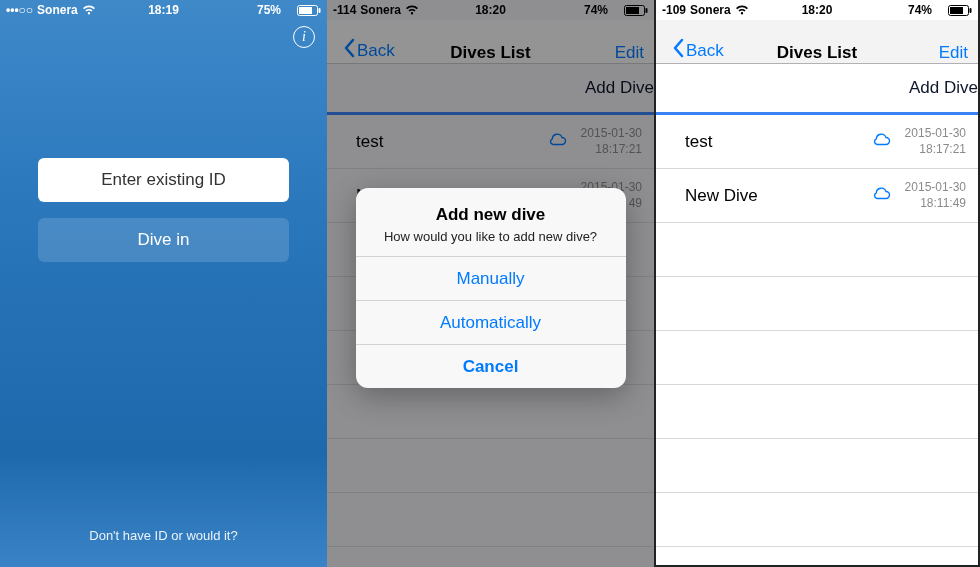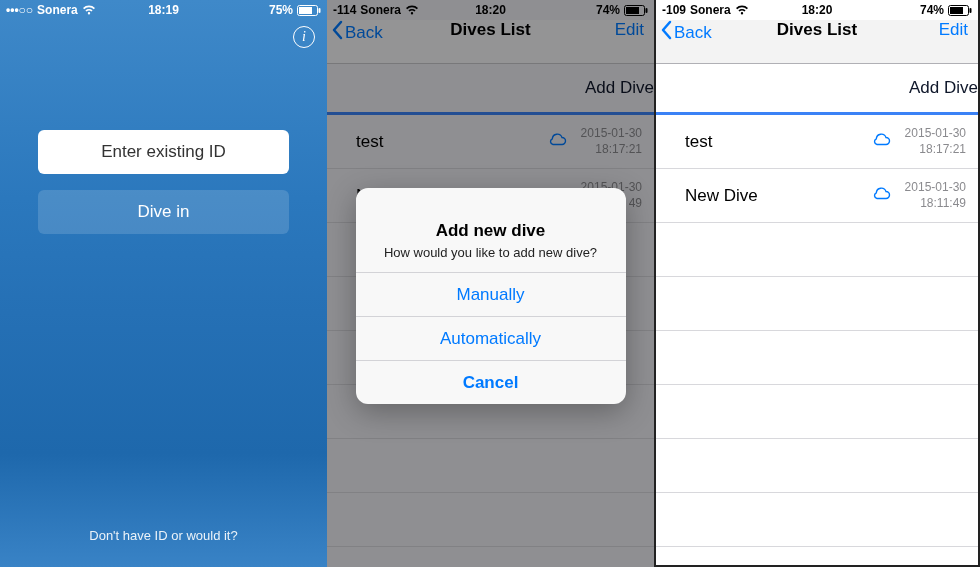--- a/index.html
+++ b/index.html
@@ -6,56 +6,56 @@
   body { width: 980px; height: 567px; display: flex; background: #fff; }
   .phone { position: relative; height: 567px; overflow: hidden; }
   .phone.p1 { width: 327px; background: linear-gradient(180deg, #3f89c9 0%, #2b78bd 35%, #2570b5 55%, #1e68ac 80%, #3983c6 100%); }
   .phone.p2 { width: 327px; background: #efeff4; }
   .phone.p3 { width: 326px; background: #fff; border-left: 2px solid #222; border-right: 2px solid #222; border-bottom: 2px solid #222;}
 
   
   .status { display: flex; align-items: center; height: 20px; padding: 0 6px; font-size: 12px; font-weight: 600; }
   .status .left { display: flex; align-items: center; gap: 4px; flex: 1; }
   .status .center { flex: 0 0 auto; }
-  .status .right { display: flex; align-items: center; gap: 4px; flex: 1; justify-content: flex-end; }
+  .status .right { display: flex; align-items: center; gap: 16px; flex: 1; justify-content: flex-end; }
   .p1 .status { color: #fff; }
   .p2 .status, .p3 .status { color: #000; }
   .wifi-icon svg, .battery-icon svg { display: block; }
 
   
   .info-row { display: flex; justify-content: flex-end; padding: 6px 12px; }
   .info-circle { width: 22px; height: 22px; border: 1.5px solid #fff; border-radius: 50%; display: flex; align-items: center; justify-content: center; color: #fff; font-size: 14px; font-style: italic; font-family: Georgia, serif; }
-  .login-block { margin-top: 76px; padding: 0 38px; }
+  .login-block { margin-top: 104px; padding: 0 38px; }
   .btn-white { background: #fff; color: #333; border-radius: 6px; height: 44px; display: flex; align-items: center; justify-content: center; font-size: 17px; margin-bottom: 16px; cursor: pointer; }
   .btn-ghost { background: rgba(255,255,255,0.15); color: #fff; border-radius: 6px; height: 44px; display: flex; align-items: center; justify-content: center; font-size: 17px; cursor: pointer; }
   .footer-note { position: absolute; bottom: 22px; left: 0; right: 0; text-align: center; color: rgba(255,255,255,0.9); font-size: 13px; line-height: 1.4; }
   .footer-note .em { text-decoration: underline; }
 
   
-  .nav { display: flex; align-items: flex-start; height: 44px; padding: 0 4px; position: relative; }
+  .nav { display: flex; align-items: flex-end; height: 44px; padding: 0 16px; position: relative; }
   .p2 .nav { background: #f7f7f8; border-bottom: 1px solid #c8c8cc; }
   .p3 .nav { background: #f3f3f3; border-bottom: 1px solid #b0b0b5; }
   .nav .back { color: #007aff; font-size: 17px; display: flex; align-items: center; gap: 2px; cursor: pointer; }
   .nav .title { position: absolute; left: 0; right: 0; text-align: center; font-size: 17px; font-weight: 600; pointer-events: none; }
   .nav .edit { position: absolute; right: 10px; color: #007aff; font-size: 17px; cursor: pointer; }
   .chevron-left { display: inline-block; }
 
   
   .add-dive { text-align: right; color: #0f172a; font-size: 17px; padding: 14px 0; border-bottom: 3px solid #3b82f6; cursor: pointer; }
   .row { display: flex; align-items: center; height: 54px; padding: 0 12px; border-bottom: 1px solid #d8d8dc; }
   .row .name { flex: 1; font-size: 17px; margin-left: 17px; }
   .row .meta { text-align: right; font-size: 12px; color: #8a8a8e; line-height: 1.3; display: flex; align-items: center; gap: 14px; }
   .row .meta .stack { display: flex; flex-direction: column; align-items: flex-end; }
   .cloud-icon { color: #007aff; }
   .empty-row { height: 54px; border-bottom: 1px solid #d8d8dc; }
 
   
   .dim { position: absolute; inset: 0; background: rgba(0,0,0,0.4); }
   .alert { position: absolute; left: 50%; top: 188px; transform: translateX(-50%); width: 270px; background: #f8f8f8; border-radius: 12px; overflow: hidden; box-shadow: 0 8px 30px rgba(0,0,0,0.3); }
-  .alert .hdr { padding: 33px 14px 12px; text-align: center; }
+  .alert .hdr { padding: 17px 14px 12px; text-align: center; }
   .alert .hdr .t { font-size: 17px; font-weight: 600; margin-bottom: 4px; }
   .alert .hdr .m { font-size: 13px; color: #222; }
   .alert .opt { border-top: 1px solid #d3d3d7; text-align: center; color: #007aff; font-size: 17px; height: 44px; display: flex; align-items: center; justify-content: center; cursor: pointer; }
   .alert .opt.cancel { font-weight: 600; }
 </style>
 </head>
 <body>
 
 <div class="phone p1">
   <div class="status">

